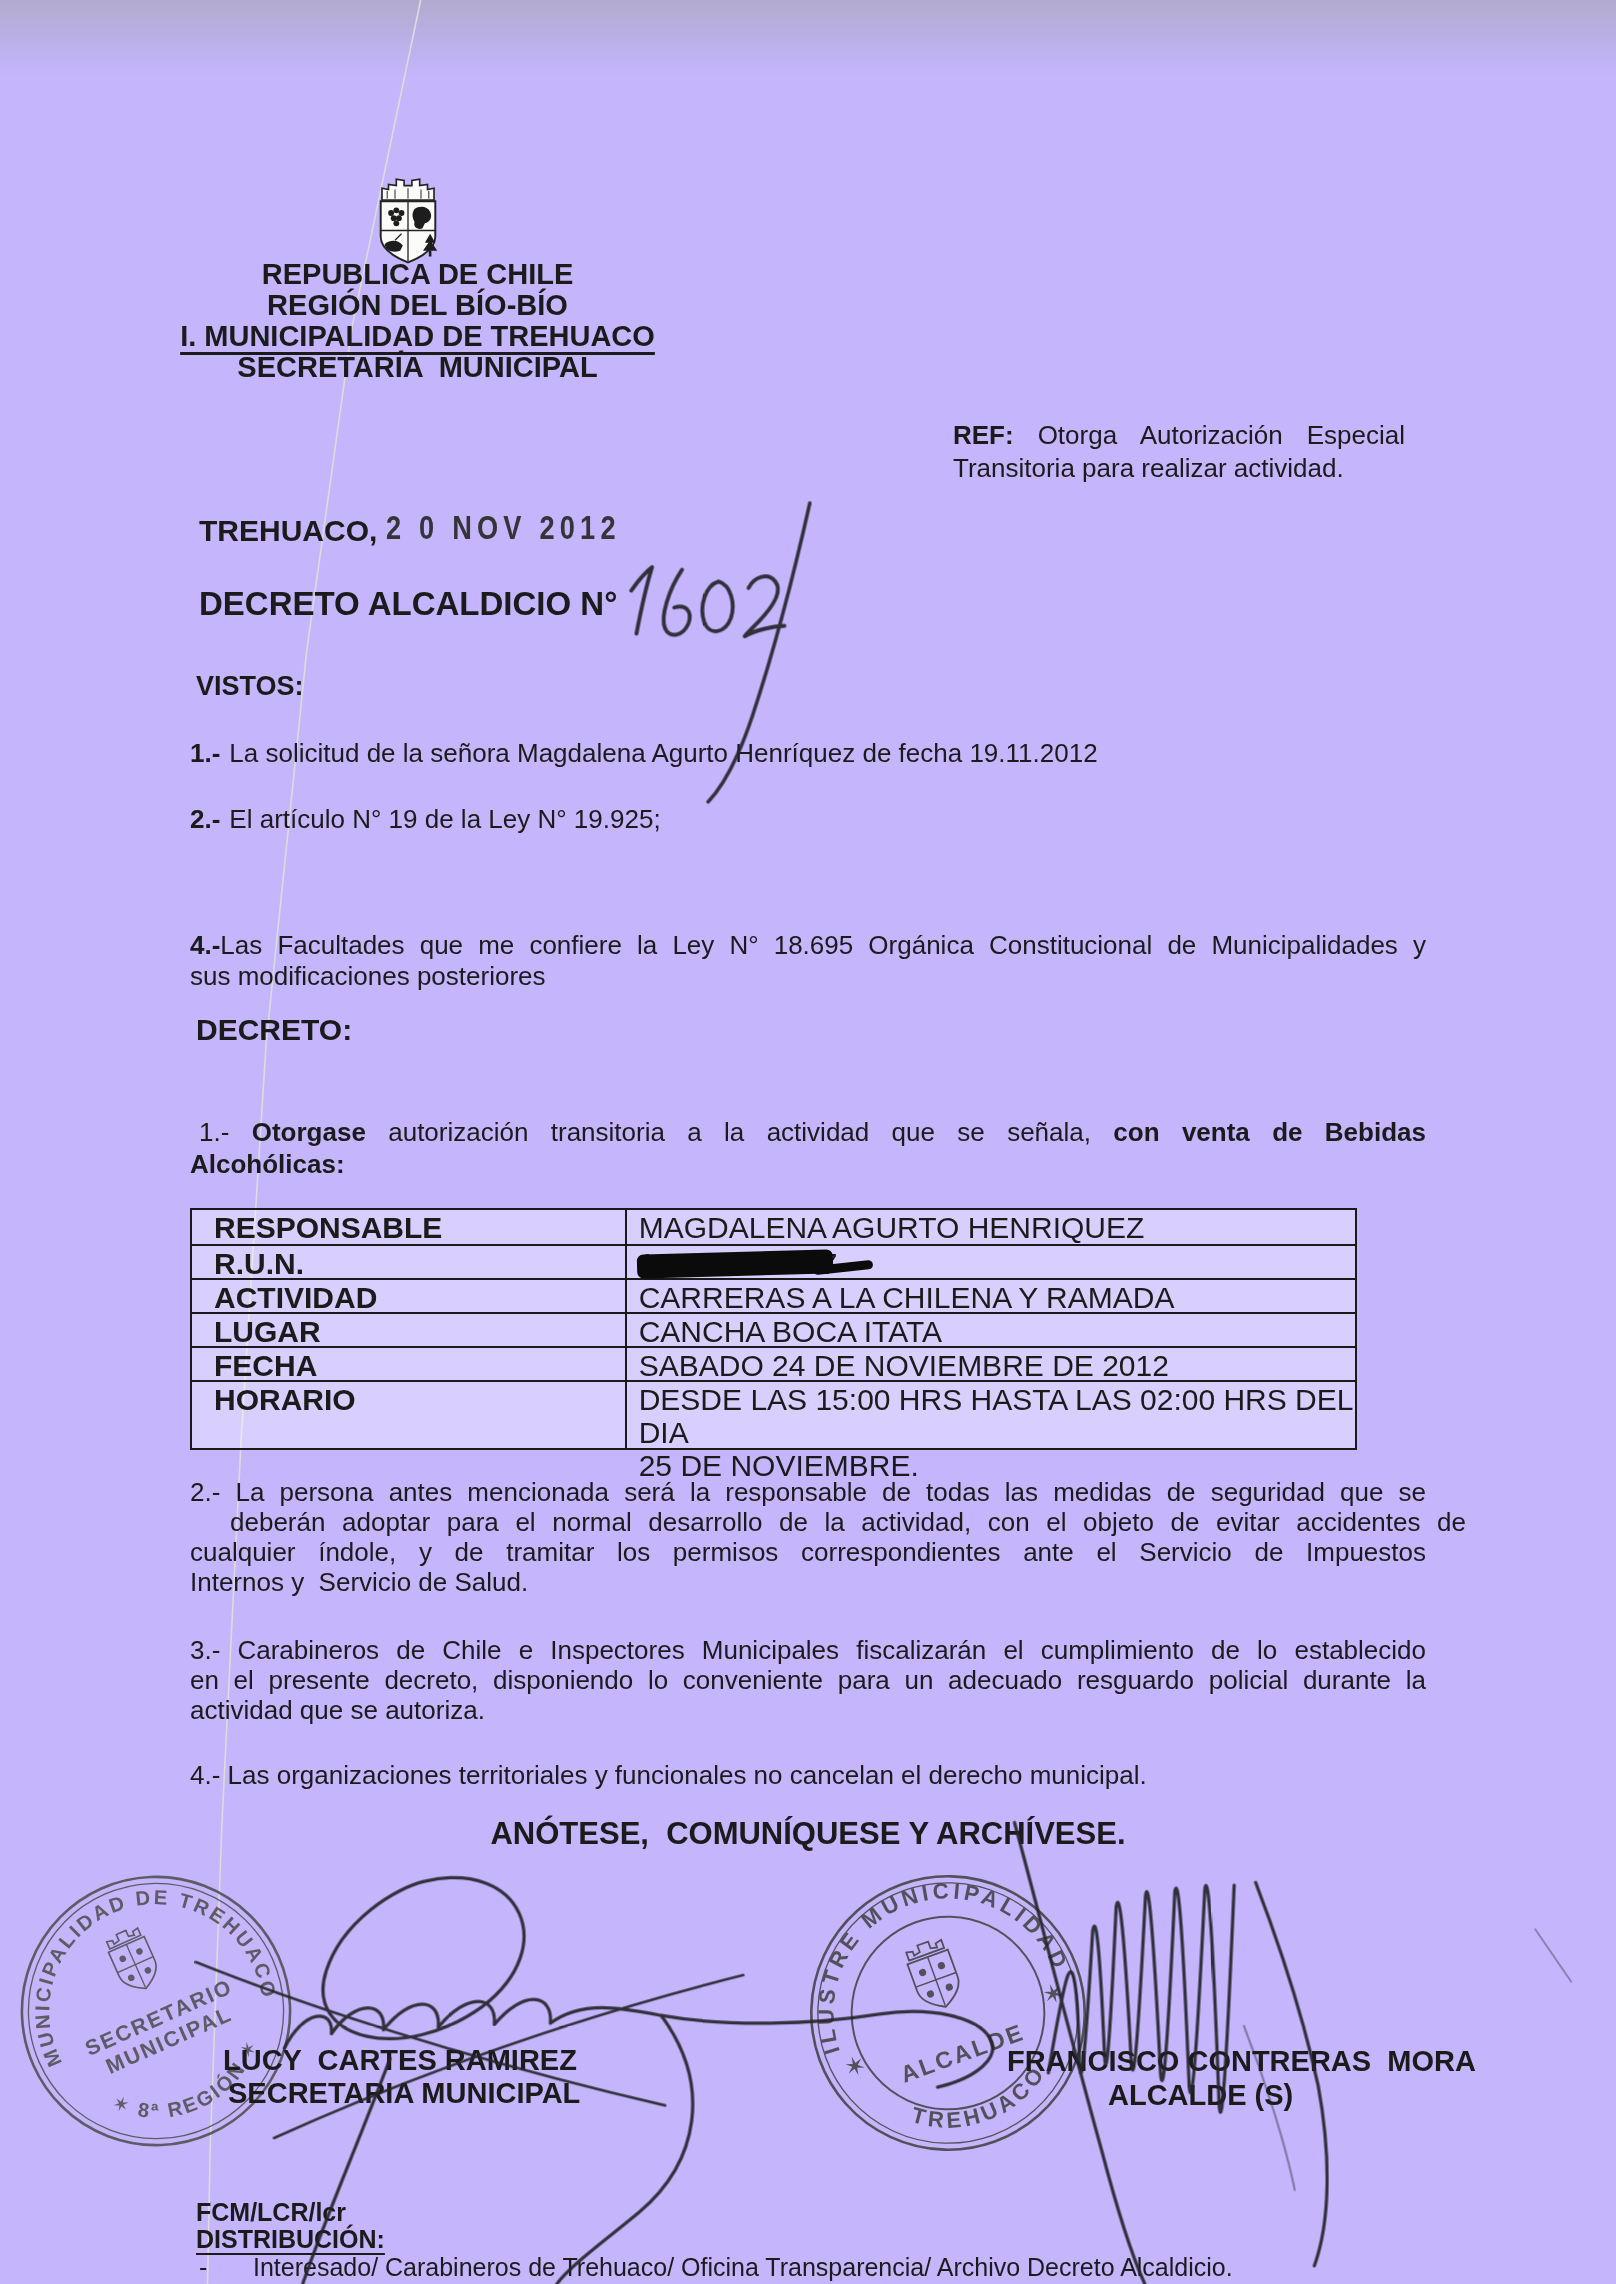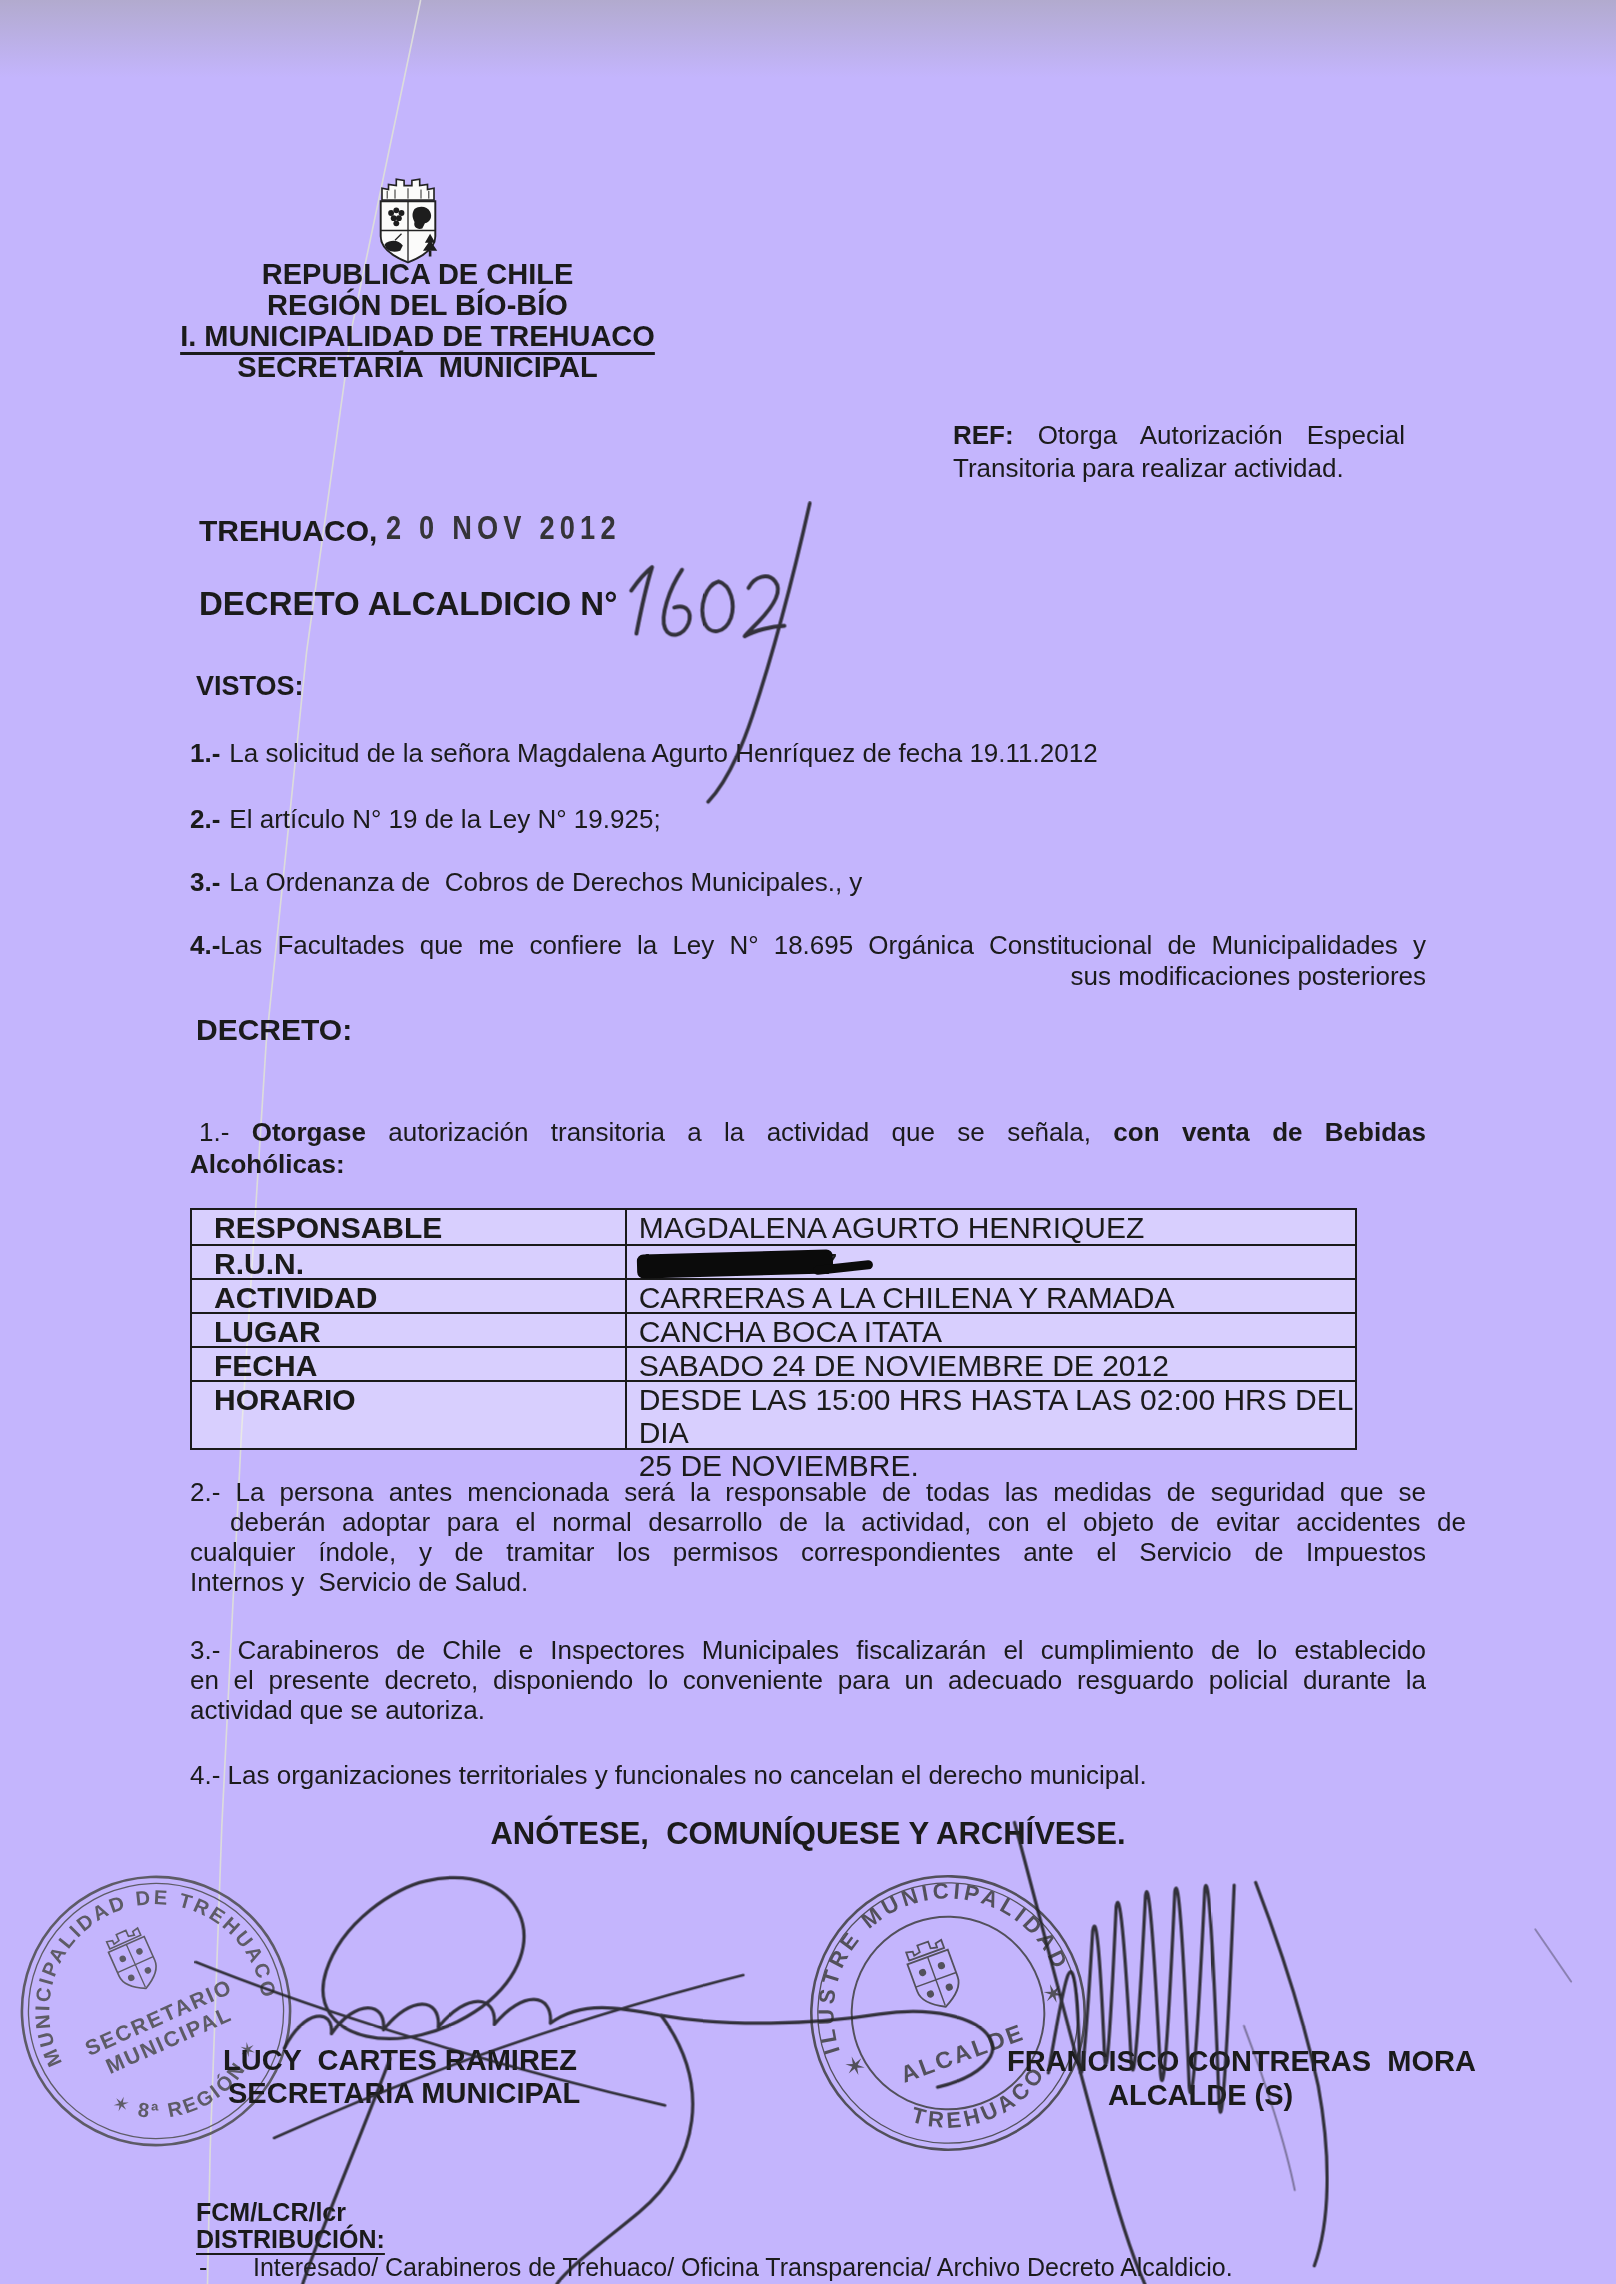--- a/index.html
+++ b/index.html
@@ -105,27 +105,24 @@
   <div id="decree-title" class="abs z2">DECRETO ALCALDICIO N°</div>
   <span id="decree-number-value" class="abs">1602</span>
 
   <div id="vistos-title" class="abs z2">VISTOS:</div>
   <div class="abs z2 ln" style="top:738px;">
     <b class="num">1.-</b><span>La solicitud de la señora Magdalena Agurto Henríquez de fecha 19.11.2012</span>
   </div>
   <div class="abs z2 ln" style="top:804px;">
     <b class="num">2.-</b><span>El artículo N° 19 de la Ley N° 19.925;</span>
   </div>
-  <div class="abs z2 ln" style="top:867px;">
-    <b class="num">3.-</b><span class="pre">La Ordenanza de  Cobros de Derechos Municipales., y</span>
-  </div>
   <div class="abs z2 ln just" style="top:930px;">
     <b>4.-</b><span>Las Facultades que me confiere la Ley N° 18.695 Orgánica Constitucional de Municipalidades y</span>
   </div>
-  <div class="abs z2 ln" style="top:961px;text-align:right;">sus modificaciones posteriores</div>
+  <div class="abs z2 ln" style="top:961px;">sus modificaciones posteriores</div>
 
   <div id="decreto-title" class="abs z2">DECRETO:</div>
   <div class="abs z2 ln just" style="top:1117px;padding-left:9px;width:1227px;">
     <span>1.-</span>
     <b>Otorgase</b>
     <span>autorización transitoria a la actividad que se señala,</span>
     <b>con venta de Bebidas</b>
   </div>
   <div class="abs z2 ln b" style="top:1149px;">Alcohólicas:</div>
 

